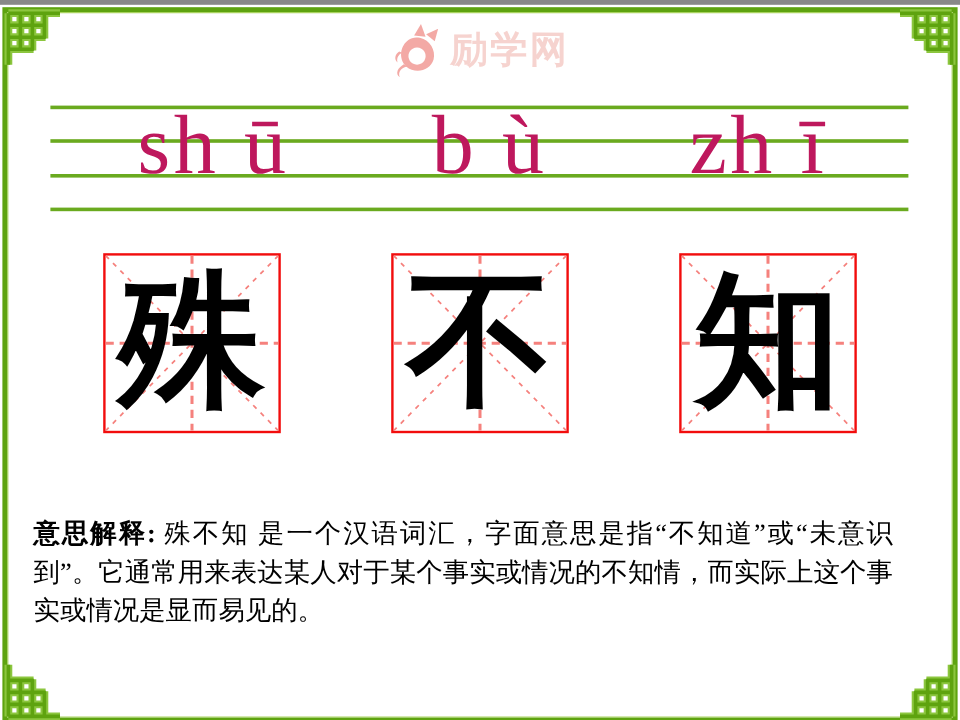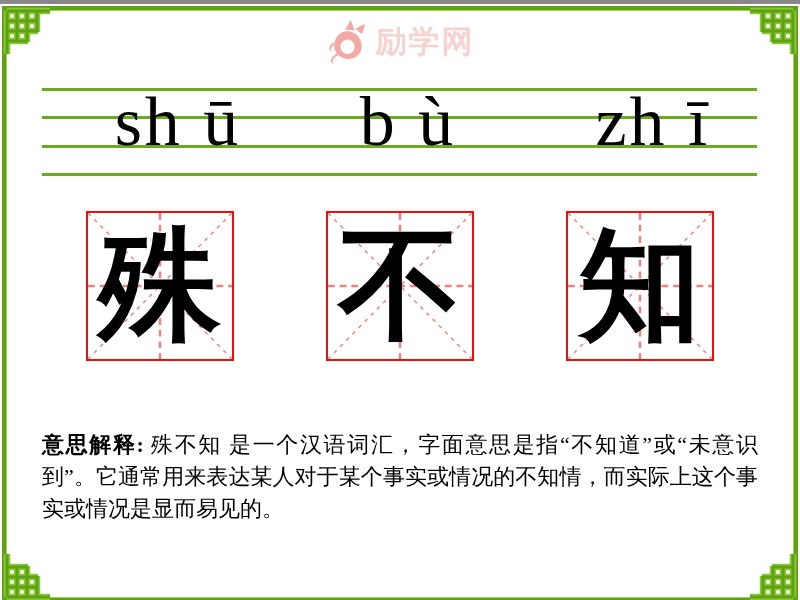--- a/index.html
+++ b/index.html
@@ -25,37 +25,37 @@
   }
   .wm-text{
     font-size:31px;font-weight:bold;color:#f6d3cf;letter-spacing:2px;
     font-family:"Liberation Sans","DejaVu Sans",sans-serif;
   }
   
   .staff-line{
     position:absolute;left:42px;width:715px;height:3px;background:#6aaa1f;
   }
   .pinyin{
-    position:absolute;top:89px;line-height:58px;font-size:70px;color:#000000;
+    position:absolute;top:89px;line-height:58px;font-size:70px;color:#be185d;
     letter-spacing:3px;transform:translateX(-50%);white-space:pre;
   }
   
   .hanzi-box{
     position:absolute;top:207px;width:148px;height:150px;
     border:2.5px solid #f20d0d;box-sizing:border-box;background:#fff;
   }
   .hanzi-box svg.guides{position:absolute;inset:0;width:100%;height:100%;}
   .hanzi{
     position:absolute;inset:0;display:flex;align-items:center;justify-content:center;
     font-size:122px;font-weight:bold;color:#000;line-height:1;
     font-family:"Liberation Serif","DejaVu Serif",serif;
   }
   
   .definition{
-    position:absolute;left:42px;top:403px;width:716px;
+    position:absolute;left:28px;top:403px;width:716px;
     font-size:22px;line-height:32px;color:#000;text-align:justify;
   }
   .definition .label{font-weight:bold;}
 </style>
 </head>
 <body>
 
 <div class="stage">
 
   <div class="frame-border"></div>
@@ -108,21 +108,21 @@
 
   <div>
     <div class="staff-line" style="top:84px"></div>
     <div class="staff-line" style="top:112px"></div>
     <div class="staff-line" style="top:141px"></div>
     <div class="staff-line" style="top:169px"></div>
   </div>
 
   <span class="pinyin" style="left:178px">sh ū</span>
   <span class="pinyin" style="left:408px">b ù</span>
-  <span class="pinyin" style="left:653px">zh ī</span>
+  <span class="pinyin" style="left:632px">zh ī</span>
 
   <div class="hanzi-box" style="left:86px">
     <svg class="guides" viewBox="0 0 148 150" preserveAspectRatio="none" aria-hidden="true">
       <line x1="0" y1="0" x2="148" y2="150" stroke="#f5817d" stroke-width="1.5" stroke-dasharray="4 5"></line>
       <line x1="148" y1="0" x2="0" y2="150" stroke="#f5817d" stroke-width="1.5" stroke-dasharray="4 5"></line>
       <line x1="0" y1="75" x2="148" y2="75" stroke="#f5817d" stroke-width="2.6" stroke-dasharray="7 5"></line>
       <line x1="74" y1="0" x2="74" y2="150" stroke="#f5817d" stroke-width="2.6" stroke-dasharray="7 5"></line>
     </svg>
     <span class="hanzi">殊</span>
   </div>

